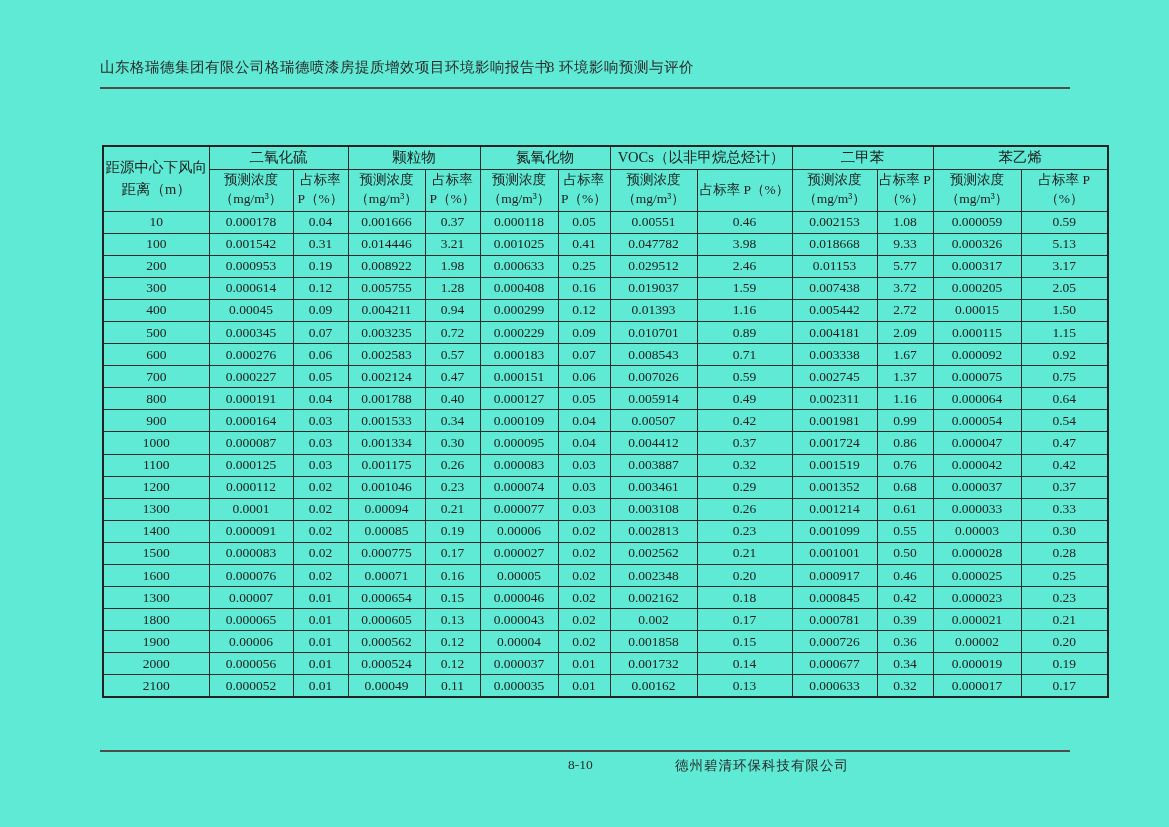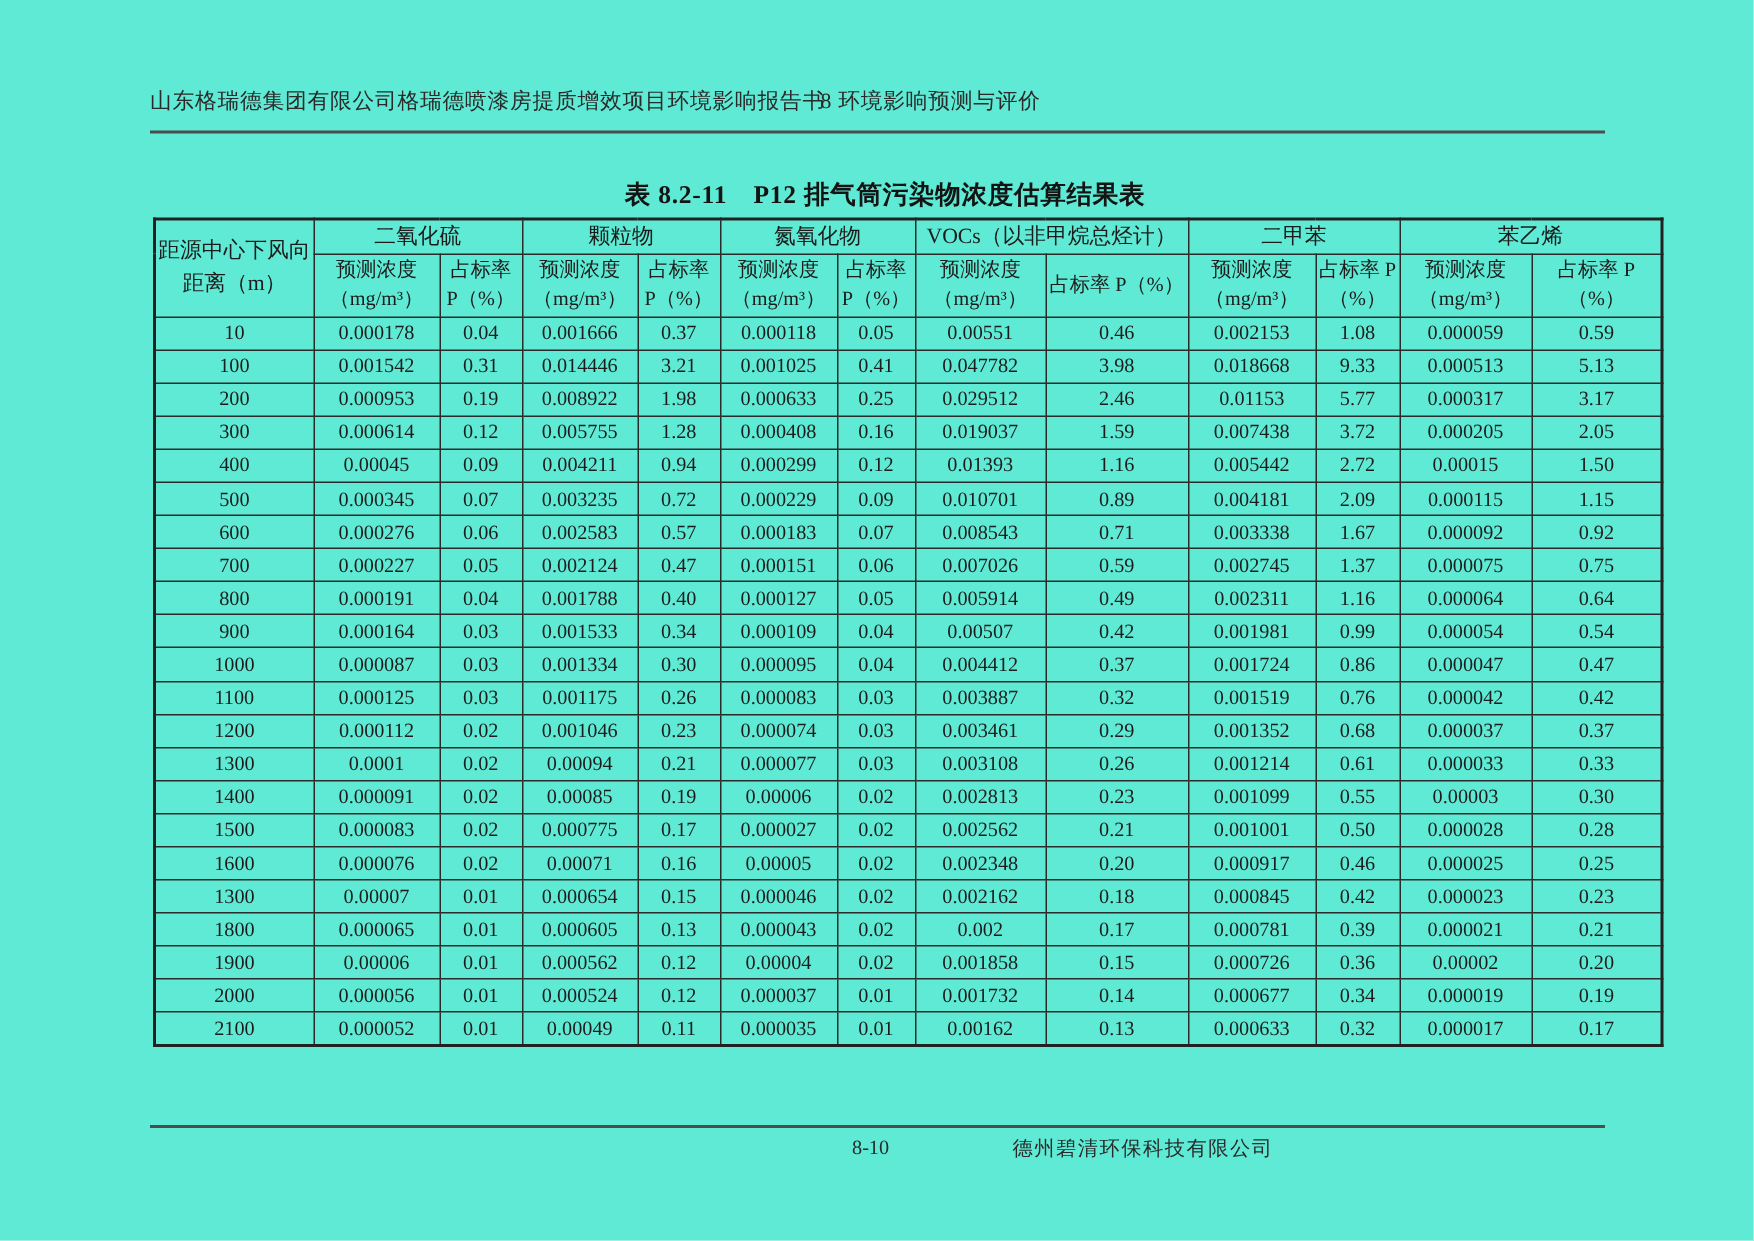--- a/index.html
+++ b/index.html
@@ -64,21 +64,20 @@
 <body>
 
 <div class="page">
 
   <div class="page-header">
     <span class="hdr-left">山东格瑞德集团有限公司格瑞德喷漆房提质增效项目环境影响报告书</span>
     <span class="hdr-right">8 环境影响预测与评价</span>
   </div>
   <div class="header-rule"></div>
 
-  <div class="table-title">表 8.2-11　P12 排气筒污染物浓度估算结果表</div>
 
   <table class="doc-table">
     <colgroup>
       <col style="width:106px">
         <col style="width:84px">
         <col style="width:55px">
       <col style="width:77px">
         <col style="width:55px">
         <col style="width:78px">
       <col style="width:52px">
@@ -171,21 +170,21 @@
           <td>0.001542</td>
           <td>0.31</td>
           <td>0.014446</td>
           <td>3.21</td>
           <td>0.001025</td>
           <td>0.41</td>
           <td>0.047782</td>
           <td>3.98</td>
           <td>0.018668</td>
           <td>9.33</td>
-          <td>0.000513</td>
+          <td>0.000326</td>
           <td>5.13</td>
         </tr>
         <tr>
           <td>200</td>
           <td>0.000953</td>
           <td>0.19</td>
           <td>0.008922</td>
           <td>1.98</td>
           <td>0.000633</td>
           <td>0.25</td>

